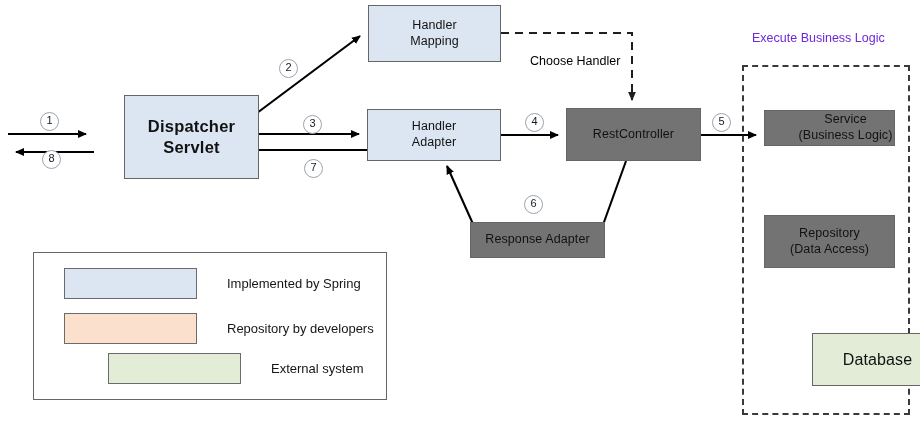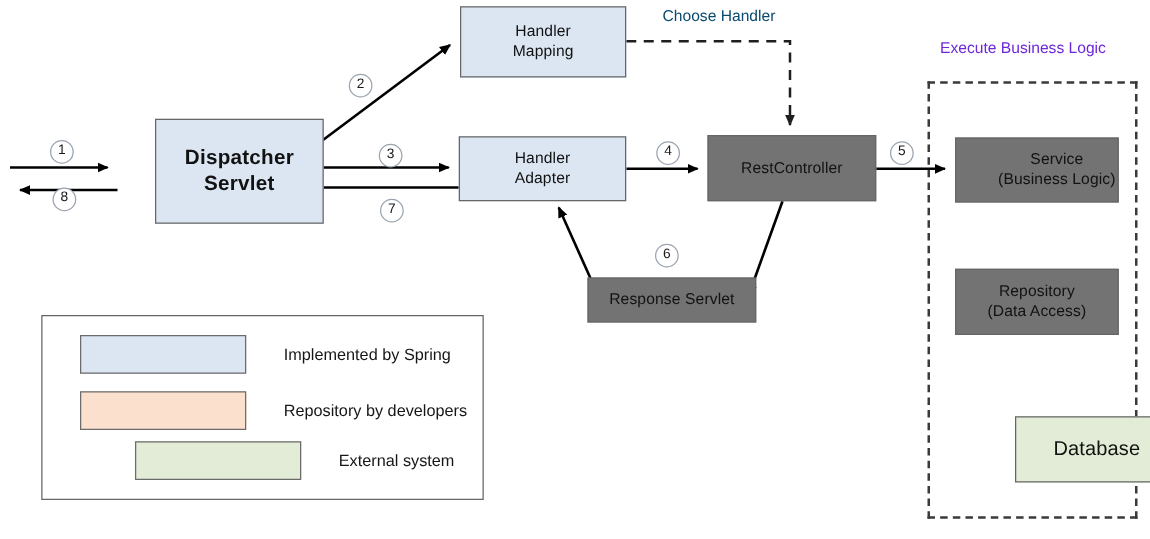--- a/index.html
+++ b/index.html
@@ -17,21 +17,21 @@
 
   .node.dispatcher{font-weight:bold;font-size:16.5px;letter-spacing:.2px;}
   .node.database{font-size:16px;margin-left:48px;}
 
   .zone{position:absolute;box-sizing:border-box;border:2px dashed #3a3a3a;background:transparent;}
   .zone-title{position:absolute;font-size:12.5px;color:#6d28d9;white-space:nowrap;}
 
   .step{position:absolute;width:17px;height:17px;border:1.3px solid #9aa4b0;border-radius:50%;
         background:#ffffff;color:#1a1a1a;font-size:11px;line-height:15px;text-align:center;}
 
-  .edge-label{position:absolute;font-size:12.5px;color:#0c4a6e;white-space:nowrap;}
+  .edge-label{position:absolute;font-size:12.5px;color:#000000;white-space:nowrap;margin-top:48px;}
 
   .legend{position:absolute;box-sizing:border-box;border:1.6px solid #666666;background:#fff;}
   .legend-row{position:absolute;display:flex;align-items:center;}
   .swatch{width:133px;height:31px;box-sizing:border-box;border:1.6px solid #6b6b6b;}
   .swatch.spring{background:#dce6f2;}
   .swatch.dev{background:#fbe0ce;}
   .swatch.ext{background:#e2ecd6;}
   .legend-text{margin-left:30px;font-size:13px;color:#161616;white-space:nowrap;}
 </style>
 </head>
@@ -83,27 +83,27 @@
   <div class="node spring" style="left:367px;top:109px;width:134px;height:52px;">
     <span class="lbl">Handler
 Adapter</span>
   </div>
 
   <div class="node dev" style="left:566px;top:108px;width:135px;height:53px;">
     <span class="lbl">RestController</span>
   </div>
 
   <div class="node dev" style="left:470px;top:222px;width:135px;height:36px;">
-    <span class="lbl">Response Servlet</span>
+    <span class="lbl">Response Adapter</span>
   </div>
 
   <div class="zone" style="left:742px;top:65px;width:168px;height:350px;"></div>
   <div class="zone-title" style="left:752px;top:31px;">Execute Business Logic</div>
 
-  <div class="node dev" style="left:764px;top:110px;width:131px;height:52px;padding-left:32px;">
+  <div class="node dev" style="left:764px;top:110px;width:131px;height:36px;padding-left:32px;">
     <span class="lbl">Service
 (Business Logic)</span>
   </div>
 
   <div class="node dev" style="left:764px;top:215px;width:131px;height:53px;">
     <span class="lbl">Repository
 (Data Access)</span>
   </div>
 
   <div class="node ext database" style="left:764px;top:333px;width:131px;height:53px;">

